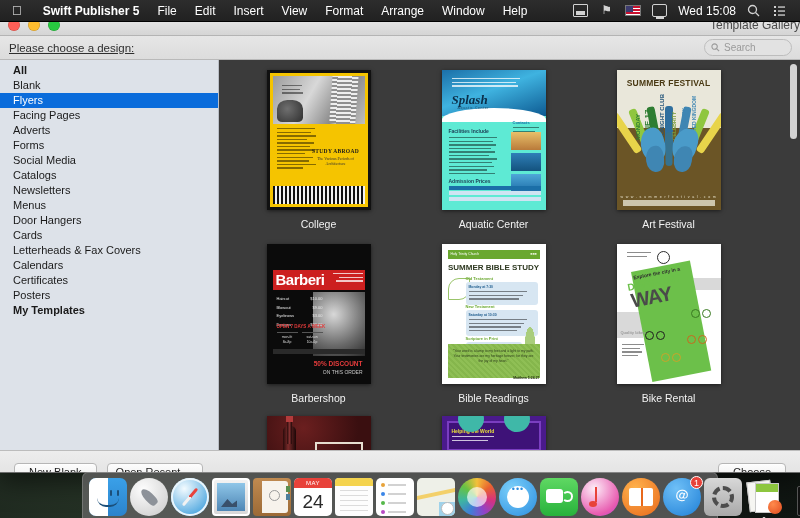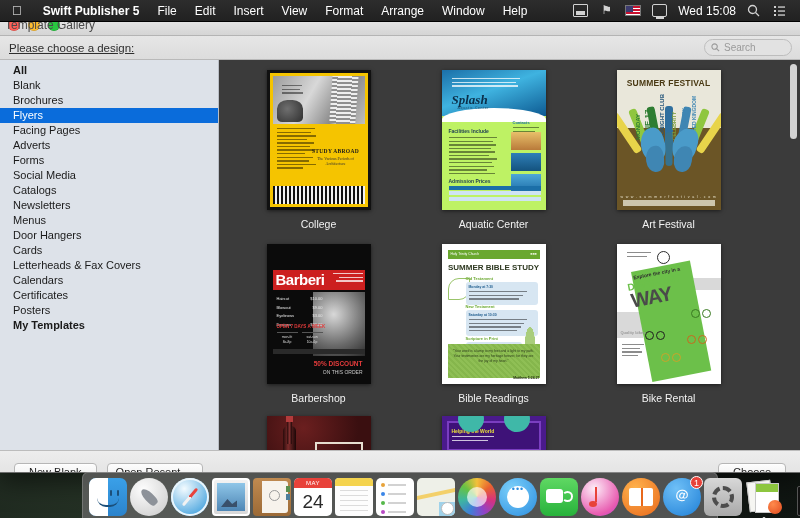--- a/index.html
+++ b/index.html
@@ -64,21 +64,21 @@
     background:linear-gradient(#e9e9e9,#d5d5d5);
     border-bottom:1px solid #b4b4b4;
     display:flex; align-items:center;
   }
   .lights { display:flex; gap:8px; padding-left:8px; }
   .light { width:12px; height:12px; border-radius:50%; }
   .l-red{ background:#ff5f57; box-shadow:inset 0 0 0 .5px rgba(0,0,0,.22); }
   .l-yel{ background:#febc2e; box-shadow:inset 0 0 0 .5px rgba(0,0,0,.22); }
   .l-grn{ background:#28c840; box-shadow:inset 0 0 0 .5px rgba(0,0,0,.22); }
   .wtitle {
-    position:absolute; left:5px; right:0; text-align:left;
+    position:absolute; left:5px; right:0; text-align:right;
     font-size:12px; color:#4a4a4a;
   }
 
   
   .toolbar {
     position:relative; height:24px;
     background:linear-gradient(#e6e6e6,#dcdcdc);
     border-bottom:1px solid #b9b9b9;
     display:flex; align-items:center; padding:0 9px;
   }
@@ -245,21 +245,21 @@
   .t-college .yellow { position:absolute; left:6px; right:6px; top:54px; bottom:24px; background:#f5c400; }
   .t-college .bars { position:absolute; left:6px; right:6px; bottom:6px; height:18px;
     background:repeating-linear-gradient(90deg,#111 0 2px,#f2f2f2 2px 4px); }
   .t-college .head { position:absolute; right:9px; bottom:44px; width:52px; text-align:center; }
   .t-college .h1 { font-size:5.5px; font-weight:bold; color:#1a1a1a; font-family:"Liberation Serif", serif; letter-spacing:.3px; }
   .t-college .h2 { font-size:4px; color:#333; font-family:"Liberation Serif", serif; margin-top:2px; line-height:1.3; }
   .t-college .blist { position:absolute; left:10px; top:58px; width:40px; }
   .tl { height:1.4px; background:rgba(0,0,0,.45); margin-bottom:2.2px; }
   .tlw { height:1.4px; background:rgba(255,255,255,.75); margin-bottom:2.2px; }
 
-  .t-aquatic { background:#bef264; }
+  .t-aquatic { background:#5eead4; }
   .t-aquatic .hdr { position:absolute; left:0; right:0; top:0; height:46px;
     background:linear-gradient(160deg,#1b6fa8,#3fb3e0 45%,#0d5a92); }
   .t-aquatic .hdr:after{ content:""; position:absolute; left:0; right:0; bottom:-6px; height:14px; background:#fff; border-radius:60% 60% 0 0 / 100% 100% 0 0; }
   .t-aquatic .splash { position:absolute; left:10px; top:22px; font-family:"Liberation Serif", serif; font-style:italic; font-weight:bold; font-size:13px; color:#0b2f4a; }
   .t-aquatic .subs { position:absolute; left:16px; top:36px; font-size:3.5px; color:#1b4a66; letter-spacing:.6px; }
   .t-aquatic .toptext { position:absolute; left:10px; top:8px; width:70px; }
   .t-aquatic .contacts { position:absolute; right:5px; top:50px; width:28px; }
   .t-aquatic .ctit { font-size:4px; font-weight:bold; color:#1b6fa8; margin-bottom:2px; }
   .t-aquatic .body { position:absolute; left:7px; top:58px; width:50px; }
   .t-aquatic .btit { font-size:5px; font-weight:bold; color:#1b3a52; margin-bottom:3px; }
@@ -423,21 +423,20 @@
           <span>Search</span>
         </div>
       </div>
     </div>
 
     <div class="split">
 
       <div class="sidebar">
         <div class="srow bold">All</div>
         <div class="srow">Blank</div>
-        <div class="srow">Brochures</div>
         <div class="srow sel">Flyers</div>
         <div class="srow">Facing Pages</div>
         <div class="srow">Adverts</div>
         <div class="srow">Forms</div>
         <div class="srow">Social Media</div>
         <div class="srow">Catalogs</div>
         <div class="srow">Newsletters</div>
         <div class="srow">Menus</div>
         <div class="srow">Door Hangers</div>
         <div class="srow">Cards</div>

